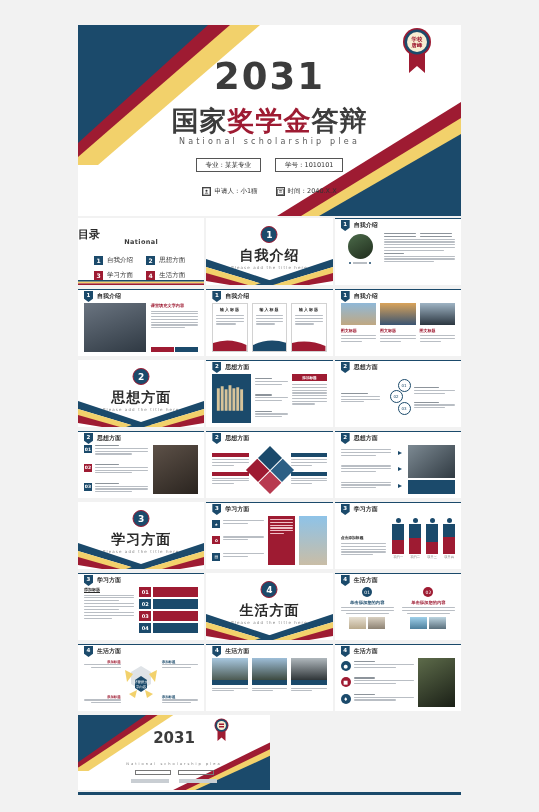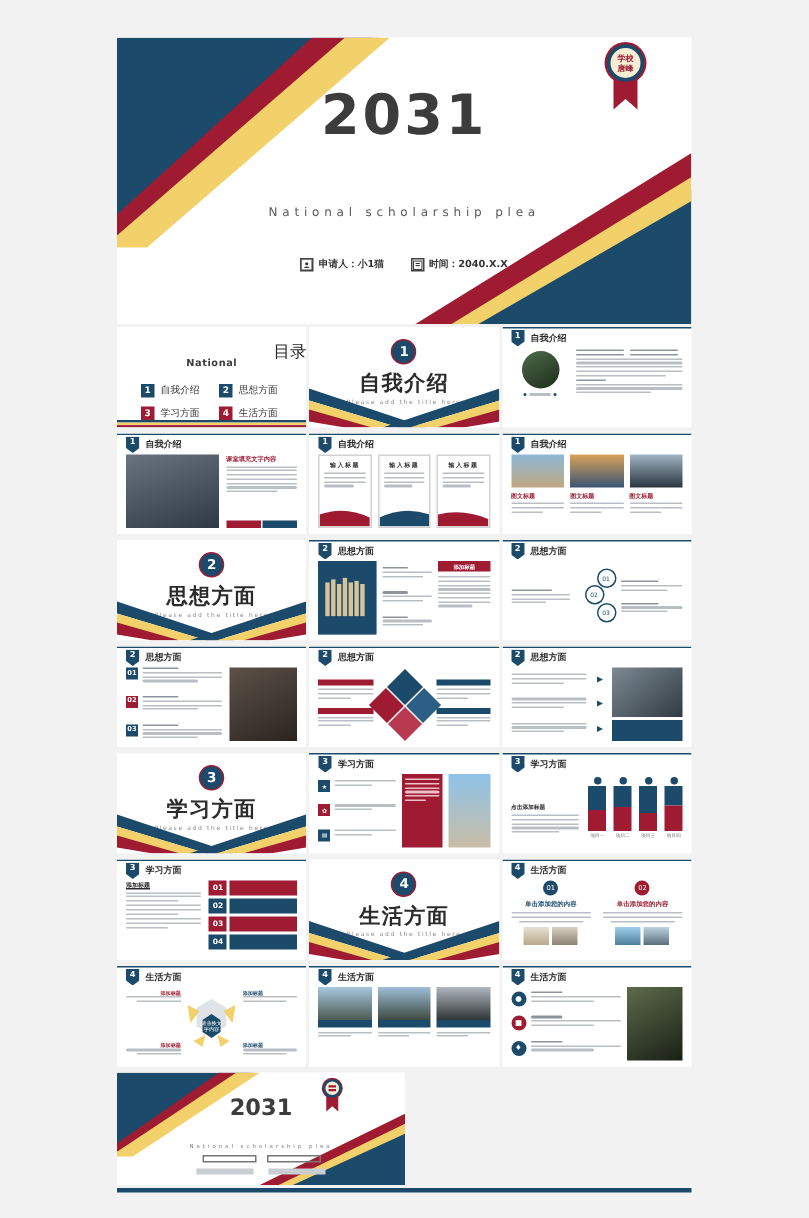--- a/index.html
+++ b/index.html
@@ -35,30 +35,30 @@
     white-space:nowrap;
   }
   .hero-cn .red { color:#9e1b32; }
   .hero-en {
     position:absolute; top:112px; left:0; width:100%; text-align:center;
     font-size:8px; color:#5a5a5a; letter-spacing:3.2px;
   }
   .hero-tags { position:absolute; top:133px; left:0; width:100%;
     display:flex; justify-content:center; gap:14px; }
   .tag { border:1px solid #555; padding:1.5px 9px; font-size:6.5px; color:#333; }
-  .hero-meta { position:absolute; top:147px; left:0; width:100%;
-    display:flex; justify-content:center; gap:18px; align-items:flex-start;font-weight:bold; }
+  .hero-meta { position:absolute; top:162px; left:0; width:100%;
+    display:flex; justify-content:center; gap:18px; align-items:flex-start; }
   .meta-item { display:flex; align-items:center; gap:3px; font-size:6.5px; color:#333; }
   .meta-ic { width:9px; height:9px; border:1px solid #444; display:block; }
 
   .badge { position:absolute; right:27px; top:0; width:34px; height:52px; }
 
   
-  .toc-title { position:absolute; top:9px; left:0; width:100%; text-align:right;
-    font-size:11px; font-weight:normal; color:#2a2a2a; }
+  .toc-title { position:absolute; top:9px; left:0; width:100%; text-align:left;
+    font-size:11px; font-weight:bold; color:#2a2a2a; }
   .toc-sub { position:absolute; top:21px; left:0; width:100%; text-align:center;
     font-size:6.5px; font-weight:bold; color:#3c3c3c; line-height:1.05; letter-spacing:.4px; }
   .toc-grid { position:absolute; top:38px; left:16px; right:12px;
     display:grid; grid-template-columns:1fr 1fr; row-gap:6px; column-gap:6px; }
   .toc-item { display:flex; align-items:center; gap:4px; }
   .toc-num { width:9px; height:9px; color:#fff; font-size:6px; font-weight:bold;
     display:flex; align-items:center; justify-content:center; }
   .toc-num.b { background:#1b4a6b; }
   .toc-num.r { background:#9e1b32; }
   .toc-lbl { font-size:6.5px; color:#333; }
@@ -227,21 +227,28 @@
     <svg class="badge" viewBox="0 0 34 52">
       <polygon points="9,20 25,20 25,48 17,41 9,48" fill="#9e1b32"></polygon>
       <circle cx="17" cy="17" r="14" fill="#9e1b32"></circle>
       <circle cx="17" cy="17" r="12.5" fill="#1b4a6b"></circle>
       <circle cx="17" cy="17" r="10" fill="#f7edd2"></circle>
       <text x="17" y="15.5" font-size="5.4" font-weight="bold" fill="#9e1b32" text-anchor="middle" font-family="DejaVu Sans">学校</text>
       <text x="17" y="22" font-size="5.4" font-weight="bold" fill="#9e1b32" text-anchor="middle" font-family="DejaVu Sans">唐峰</text>
     </svg>
 
     <div class="hero-year">2031</div>
+    <div class="hero-cn">
+      <span>国家</span><span class="red">奖学金</span><span>答辩</span>
+    </div>
     <div class="hero-en">National scholarship plea</div>
+    <div class="hero-tags">
+      <div class="tag">专业：某某专业</div>
+      <div class="tag">学号：1010101</div>
+    </div>
     <div class="hero-meta">
       <div class="meta-item">
         <svg class="meta-ic" viewBox="0 0 10 10">
               <rect x="0" y="0" width="10" height="10" fill="#fff" stroke="#444" stroke-width="1"></rect>
               <circle cx="5" cy="4" r="1.5" fill="#333"></circle>
               <path d="M2.2 8 Q5 5.2 7.8 8 Z" fill="#333"></path>
             </svg>
         <span>申请人：小1猫</span>
       </div>
       <div class="meta-item">

